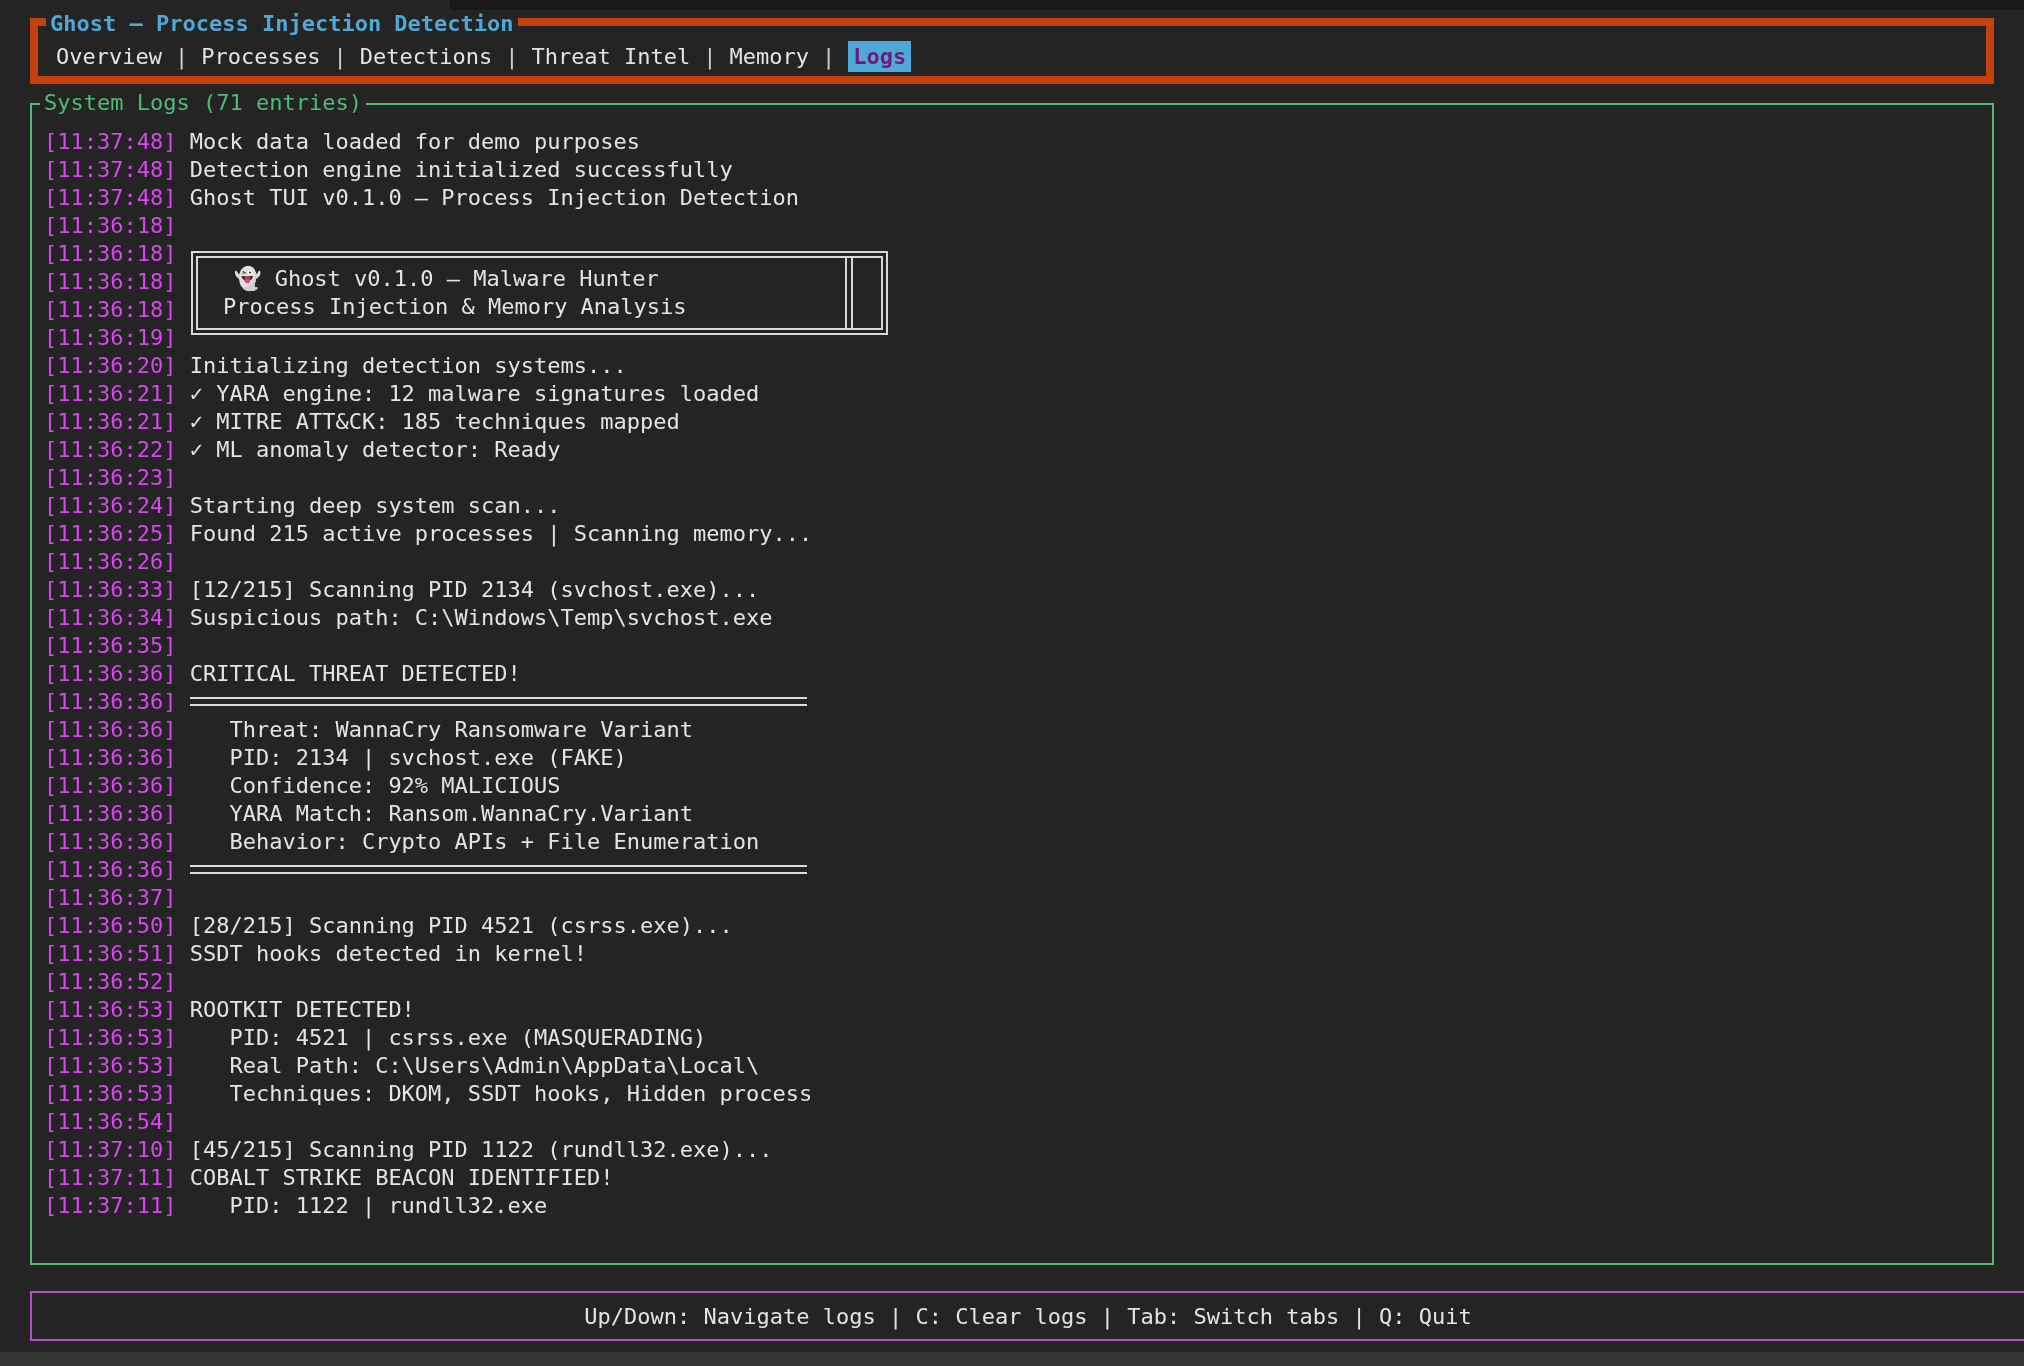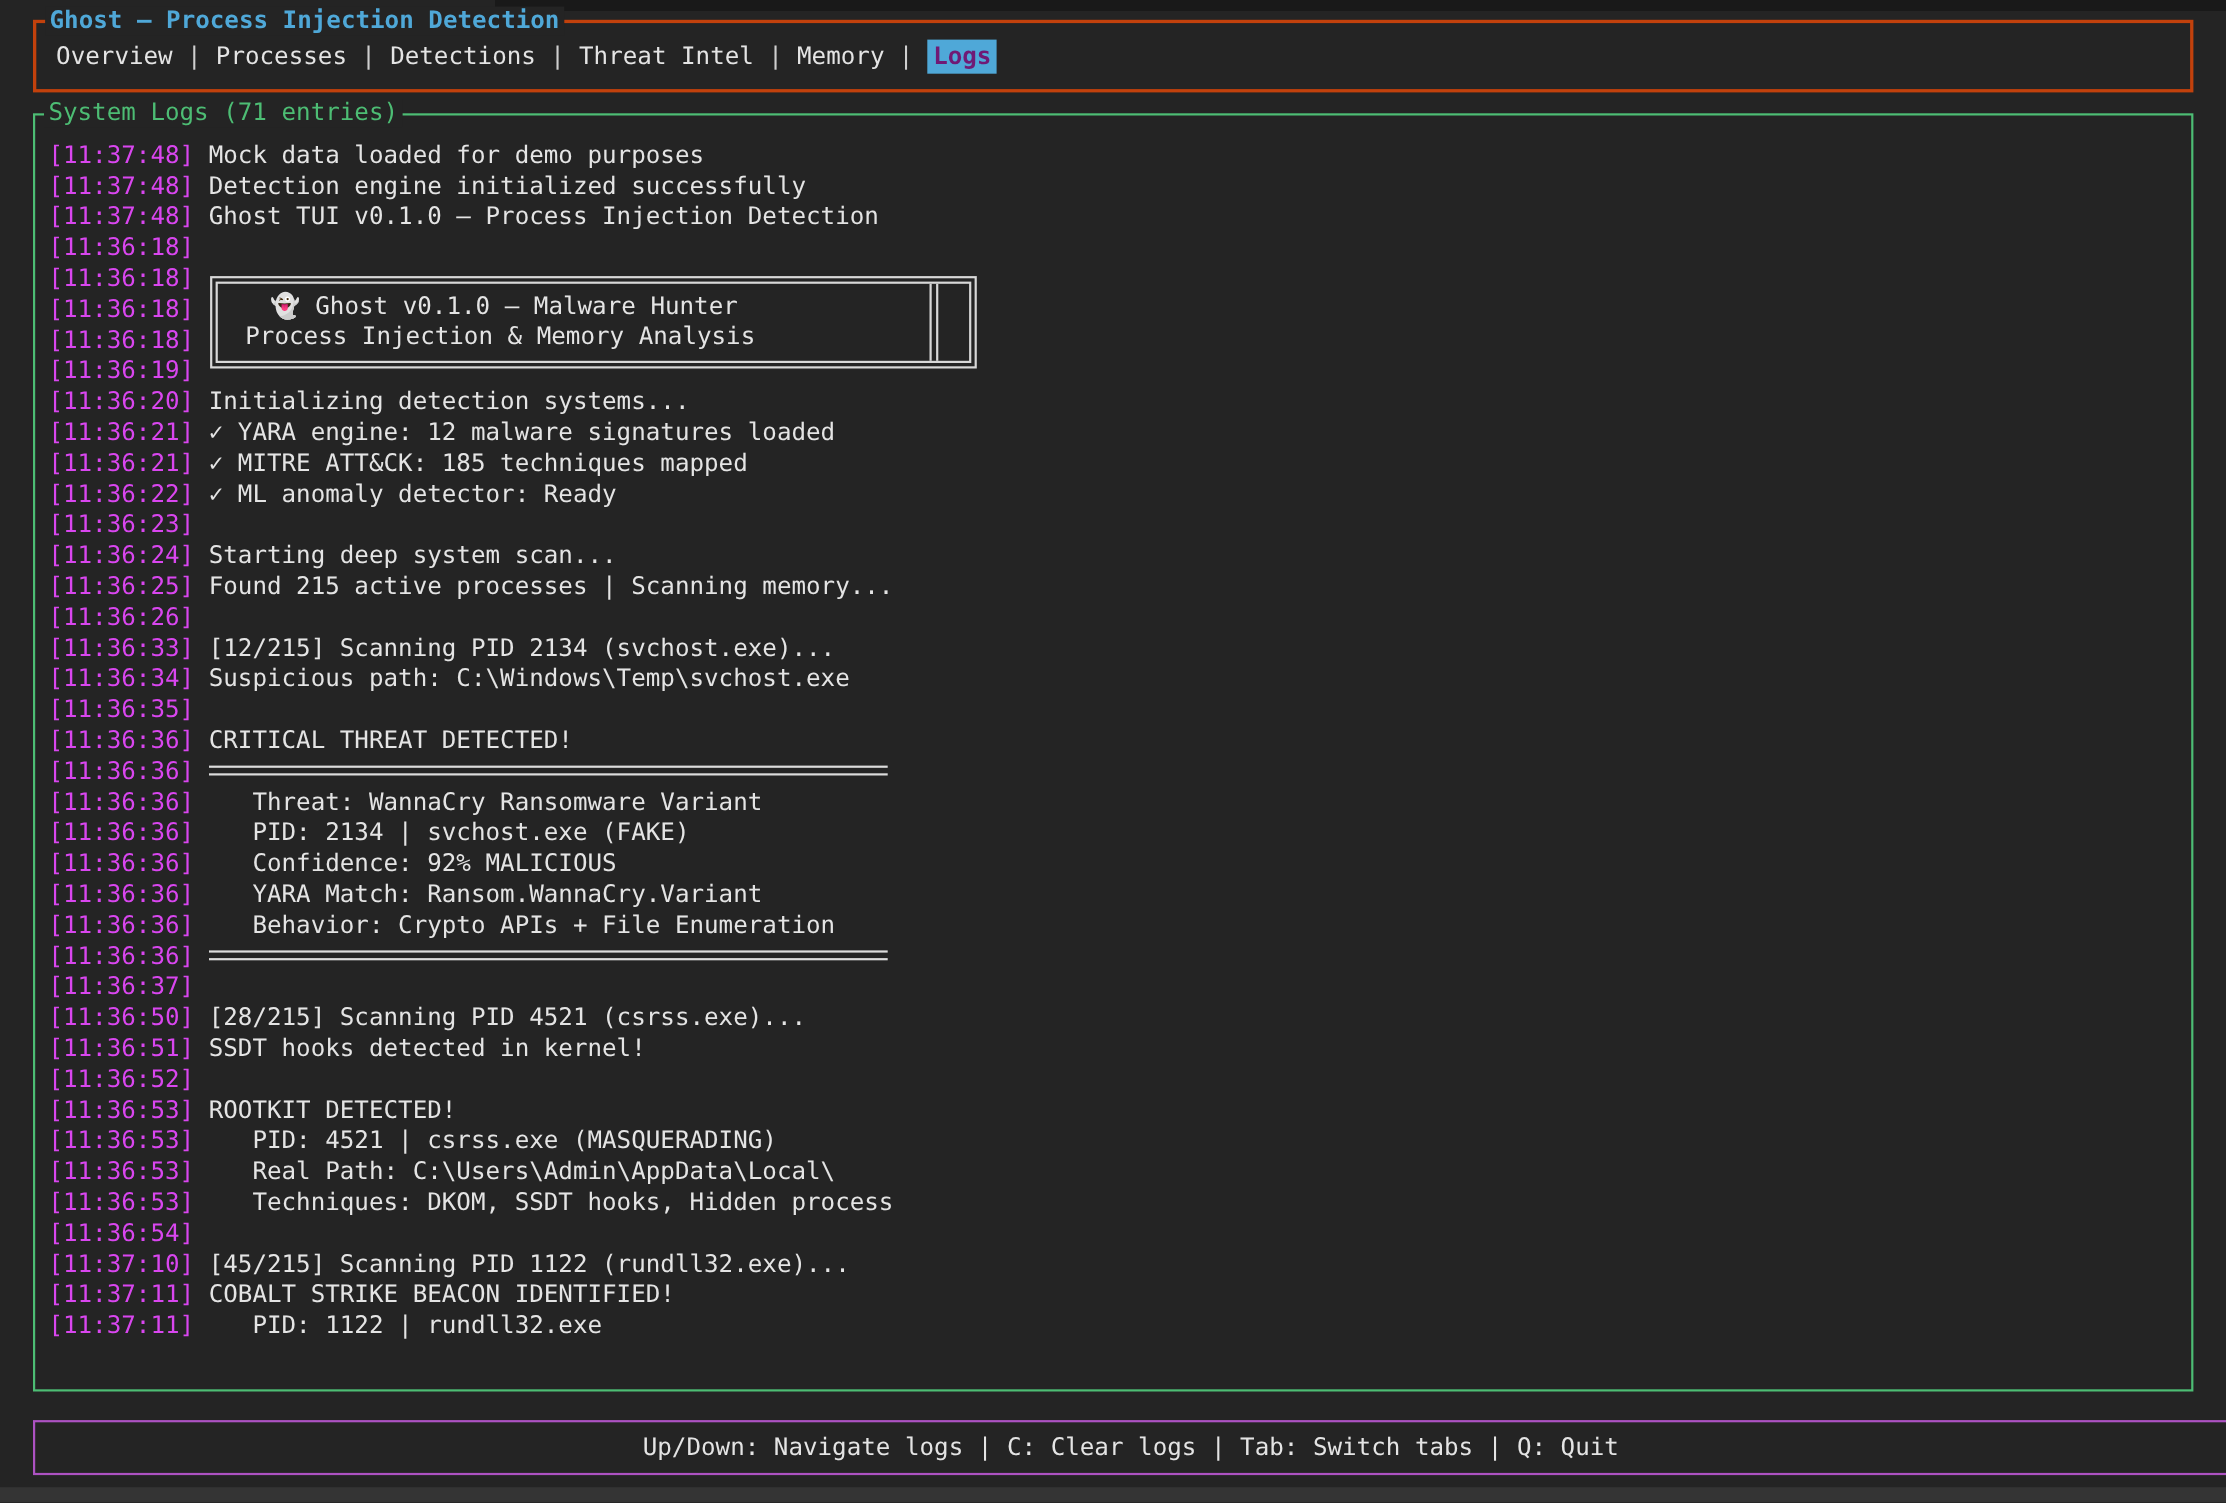--- a/index.html
+++ b/index.html
@@ -8,42 +8,42 @@
           font-size:22px;color:#e4e4e4;}
   .top-edge{position:absolute;top:0;left:450px;right:0;height:10px;background:#191919;}
   .bottom-edge{position:absolute;left:0;right:0;top:1352px;height:14px;background:#343434;}
 
   
   .panel-title{position:absolute;top:-15px;left:8px;background:#242424;padding:0 4px;line-height:26px;}
   .cyan{color:#4fa8d8;font-weight:bold;}
   .green{color:#4dbd74;font-weight:normal;}
 
   .tabbar-panel{position:absolute;left:30px;top:18px;width:1964px;height:66px;
-                border:3px solid #c2410c;box-sizing:border-box;}
+                border:8px solid #c2410c;box-sizing:border-box;}
   .tab-row{position:absolute;left:18px;top:0;height:62px;line-height:62px;white-space:pre;}
   .tab{color:#e4e4e4;}
   .tab.active{background:#4fa8d8;color:#701a75;font-weight:bold;padding:3px 5px;}
   .tab-sep{color:#cfcfcf;margin:0 13px;}
 
   .logs-panel{position:absolute;left:30px;top:103px;width:1964px;height:1162px;
               border:2px solid #4dbd74;box-sizing:border-box;}
   .log-body{position:absolute;left:0;top:0;right:0;bottom:0;padding:23px 0 0 12px;overflow:hidden;}
   .log-line{height:28px;line-height:28px;white-space:pre;}
   .ts{color:#d946ef;}
   .msg{color:#e4e4e4;white-space:pre;margin-top:27px;}
   .dline{display:inline-block;box-sizing:border-box;width:617px;height:9px;
          border-top:2px solid #dcdcdc;border-bottom:2px solid #dcdcdc;
          vertical-align:middle;margin-top:-3px;}
 
   
   .banner{position:absolute;left:159px;top:146px;width:697px;height:84px;
           border:7px double #d8d8d8;box-sizing:border-box;
           display:flex;flex-direction:column;justify-content:center;}
   .banner-line{height:28px;line-height:28px;white-space:pre;color:#e4e4e4;}
-  .banner-line.l1{padding-left:48px;}
+  .banner-line.l1{padding-left:36px;}
   .banner-line.l2{padding-left:25px;}
   .banner-vbar{position:absolute;top:0;bottom:0;right:28px;width:8px;box-sizing:border-box;
                border-left:2px solid #d8d8d8;border-right:2px solid #d8d8d8;}
 
   
   .status-bar{position:absolute;left:30px;top:1291px;width:1996px;height:50px;
               border:2px solid #ad52c2;box-sizing:border-box;
               display:flex;align-items:center;justify-content:center;white-space:pre;}
 </style>
 </head>

